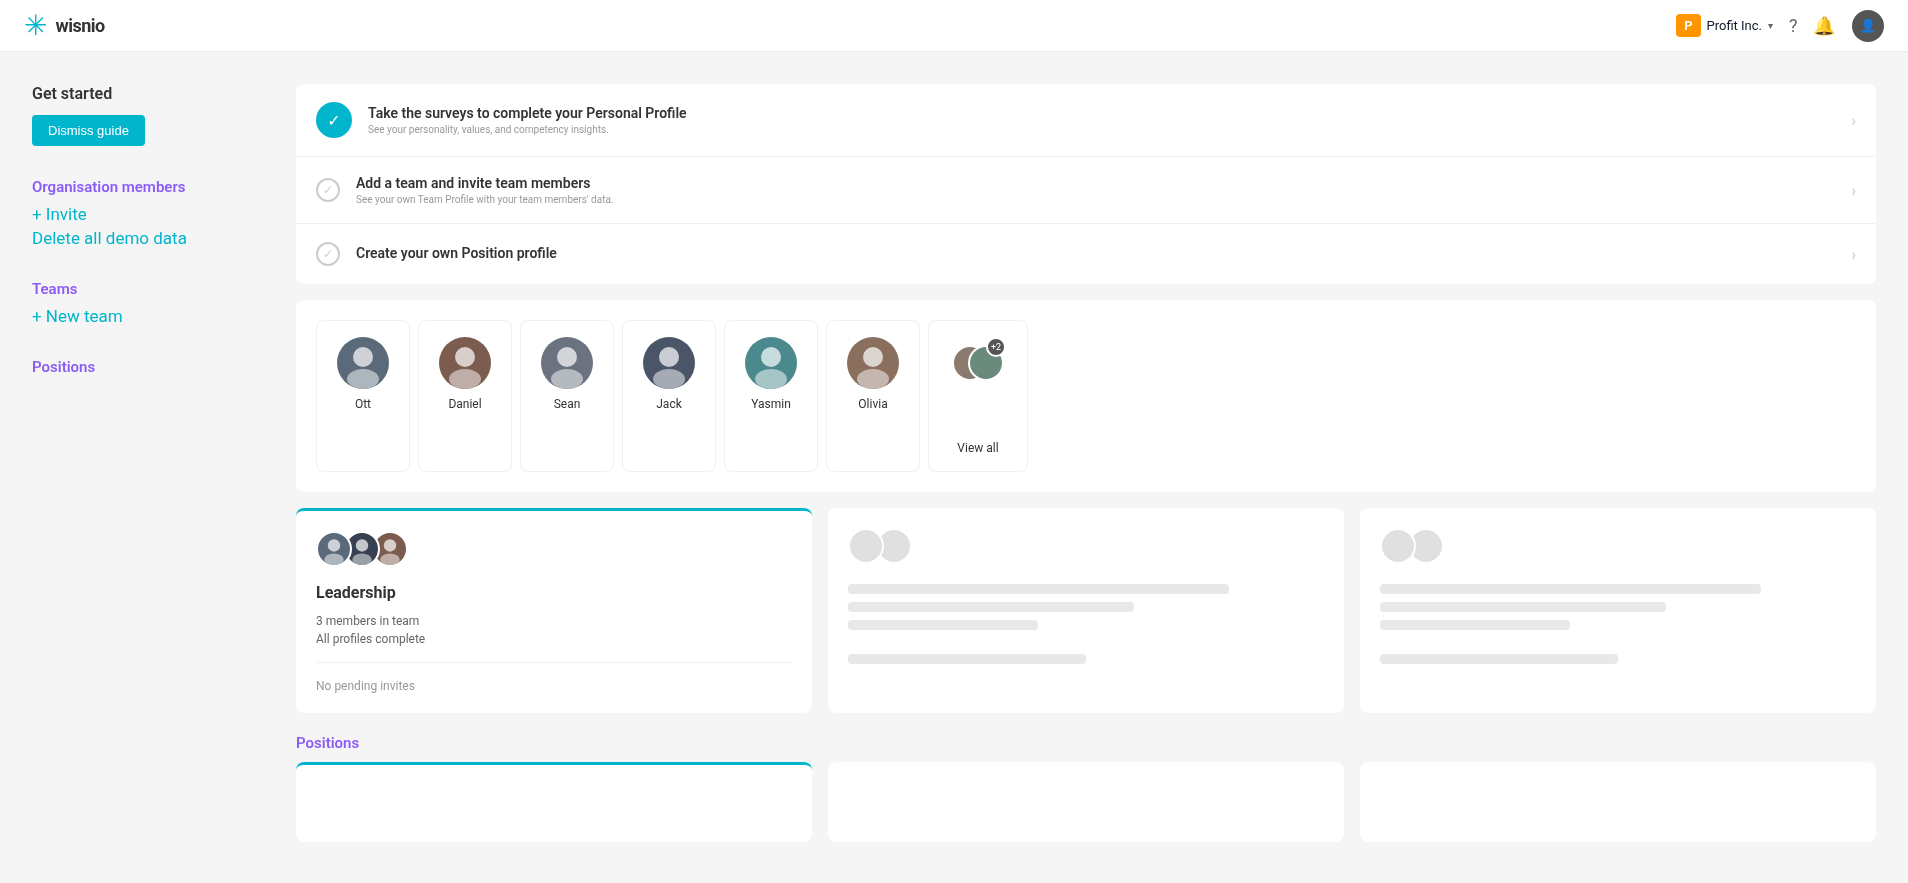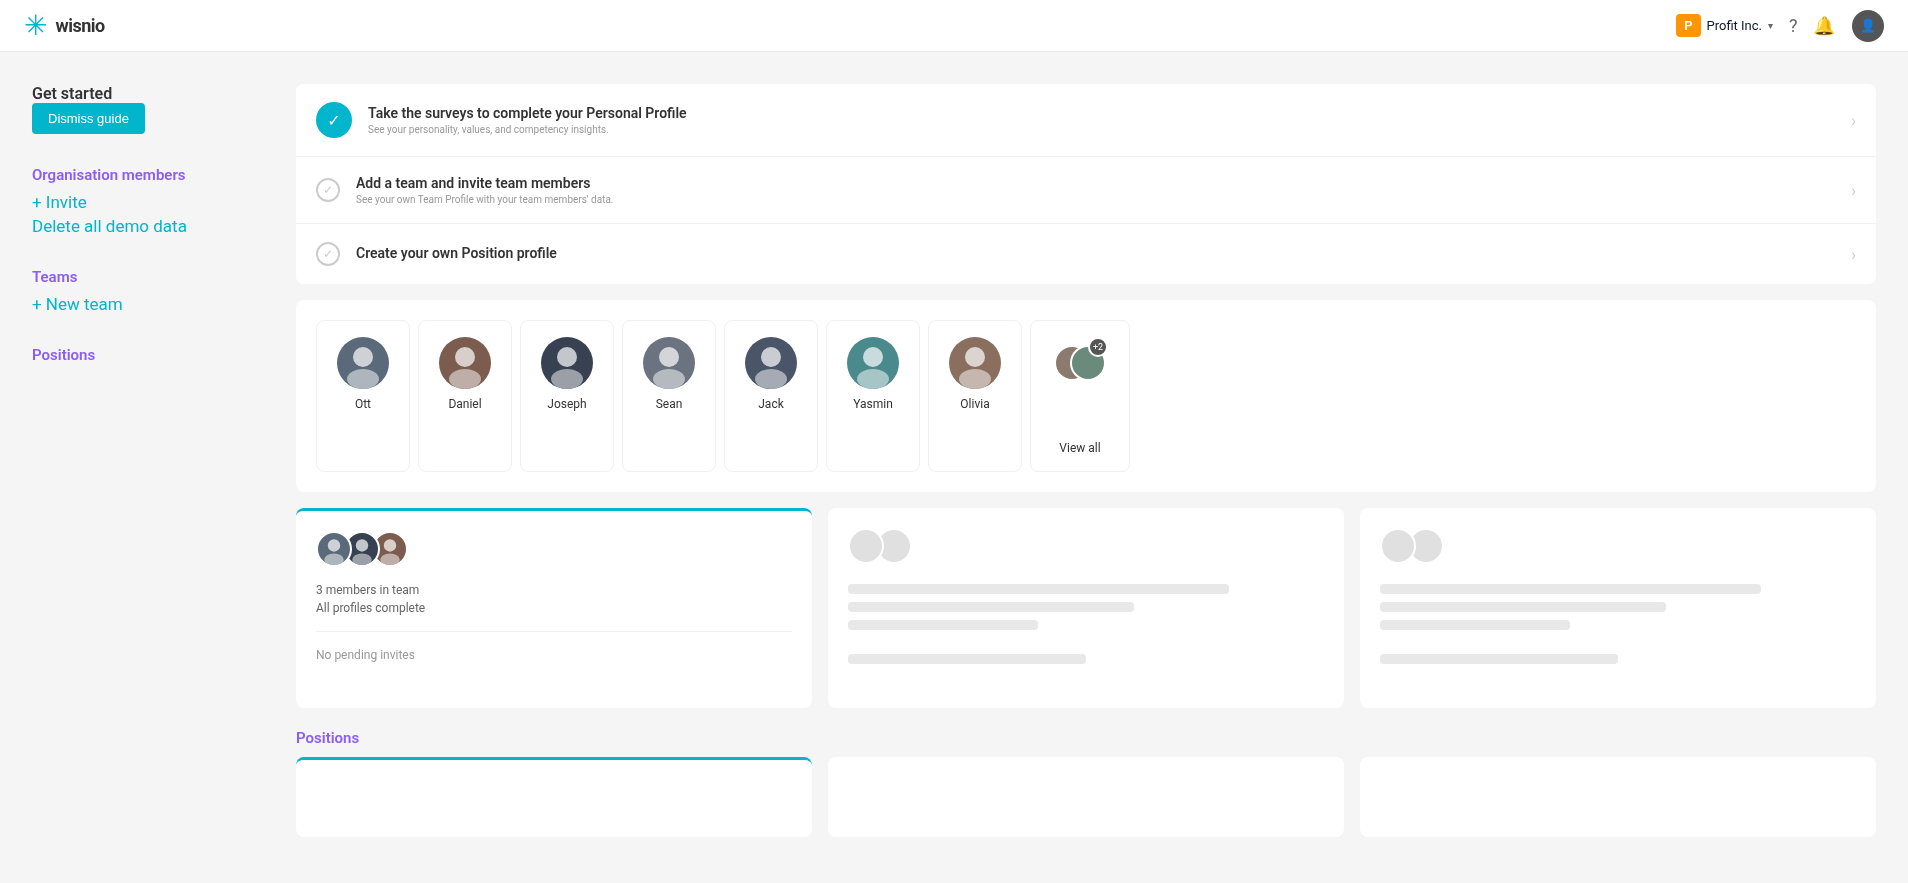--- a/index.html
+++ b/index.html
@@ -103,20 +103,21 @@
     }
 
     
     .sidebar-section {
       margin-bottom: 32px;
     }
     .sidebar-section-title {
       font-size: 16px;
       font-weight: 600;
       color: #333;
+      margin-bottom: 12px;
     }
     .dismiss-btn {
       background: #00b5cc;
       color: #fff;
       border: none;
       border-radius: 4px;
       padding: 8px 16px;
       font-size: 13px;
       cursor: pointer;
       font-weight: 500;
@@ -449,29 +450,20 @@
         <div class="member-card">
           <div class="member-avatar" style="background:#7c5c4e;">
             <svg width="52" height="52" viewBox="0 0 52 52">
                 <circle cx="26" cy="20" r="10" fill="#fff" opacity="0.7"></circle>
                 <ellipse cx="26" cy="42" rx="16" ry="10" fill="#fff" opacity="0.5"></ellipse>
               </svg>
           </div>
           <span class="member-name">Daniel</span>
         </div>
 
-        <div class="member-card">
-          <div class="member-avatar" style="background:#374151;">
-            <svg width="52" height="52" viewBox="0 0 52 52">
-                <circle cx="26" cy="20" r="10" fill="#fff" opacity="0.7"></circle>
-                <ellipse cx="26" cy="42" rx="16" ry="10" fill="#fff" opacity="0.5"></ellipse>
-              </svg>
-          </div>
-          <span class="member-name">Joseph</span>
-        </div>
 
         <div class="member-card">
           <div class="member-avatar" style="background:#6b7280;">
             <svg width="52" height="52" viewBox="0 0 52 52">
                 <circle cx="26" cy="20" r="10" fill="#fff" opacity="0.7"></circle>
                 <ellipse cx="26" cy="42" rx="16" ry="10" fill="#fff" opacity="0.5"></ellipse>
               </svg>
           </div>
           <span class="member-name">Sean</span>
         </div>
@@ -533,20 +525,21 @@
                 <ellipse cx="18" cy="30" rx="11" ry="7" fill="#fff" opacity="0.5"></ellipse>
               </svg>
           </div>
           <div class="team-avatar" style="background:#7c5c4e;z-index:1;">
             <svg width="36" height="36" viewBox="0 0 36 36">
                 <circle cx="18" cy="14" r="7" fill="#fff" opacity="0.7"></circle>
                 <ellipse cx="18" cy="30" rx="11" ry="7" fill="#fff" opacity="0.5"></ellipse>
               </svg>
           </div>
         </div>
+        <div class="team-name">Leadership</div>
         <div class="team-stat">3 members in team</div>
         <div class="team-stat">All profiles complete</div>
         <hr class="team-divider">
         <div class="team-pending">No pending invites</div>
       </div>
 
       <div class="team-card-placeholder">
         <div class="placeholder-avatars">
           <div class="placeholder-avatar" style="z-index:2;"></div>
           <div class="placeholder-avatar" style="z-index:1;"></div>

